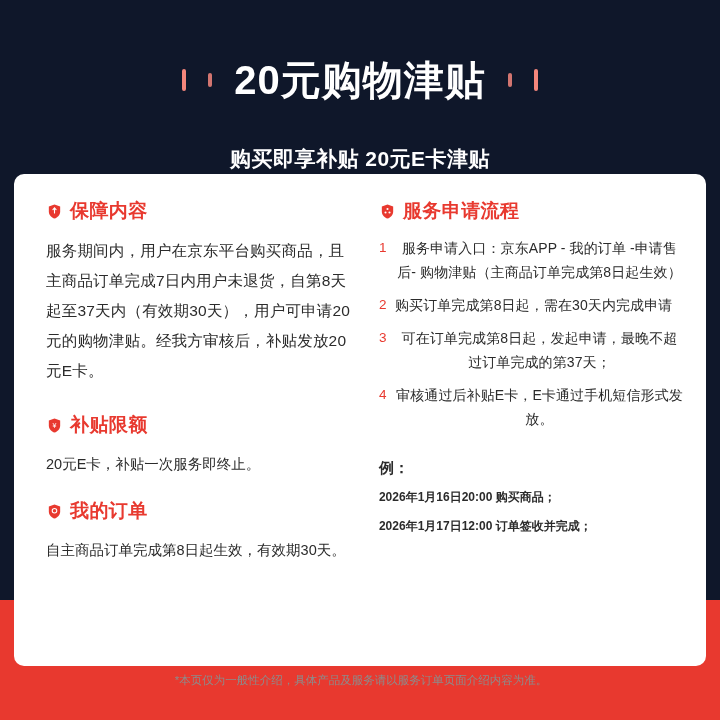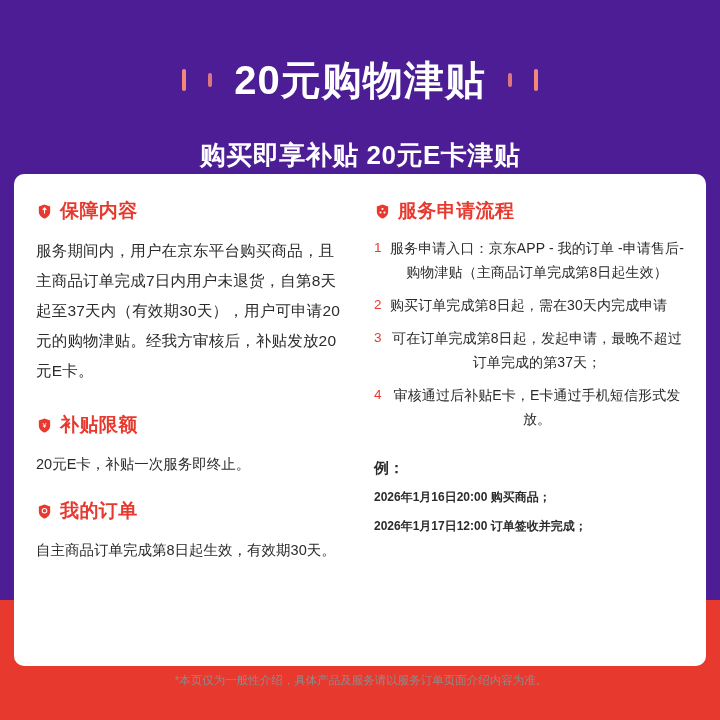--- a/index.html
+++ b/index.html
@@ -10,21 +10,21 @@
     width: 720px;
     height: 720px;
     background: #e8392f;
     font-family: "Liberation Sans", sans-serif;
     overflow: hidden;
   }
   .page {
     position: relative;
     width: 720px;
     height: 600px;
-    background: #4c1d95;
+    background: #0f172a;
     box-sizing: border-box;
   }
   
   .header {
     text-align: center;
     padding-top: 26px;
   }
   .title-row {
     position: relative;
     display: flex;
@@ -42,37 +42,37 @@
   }
   .tick {
     display: inline-block;
     width: 4px;
     height: 22px;
     background: #f4867c;
     border-radius: 2px;
   }
   .tick.t2 { height: 14px; opacity: .85; }
   .subtitle {
-    margin-top: 4px;
-    font-size: 26px;
+    margin-top: 11px;
+    font-size: 21px;
     color: #ffffff;
     font-weight: bold;
     letter-spacing: .5px;
   }
   
   .card {
     position: absolute;
     left: 14px;
     top: 174px;
     width: 692px;
     height: 492px;
     background: #ffffff;
     border-radius: 10px;
     box-sizing: border-box;
-    padding: 24px 22px 10px 22px;
+    padding: 24px 22px 10px 32px;
     display: flex;
   }
   .col-left {
     width: 330px;
     padding-right: 10px;
     box-sizing: border-box;
   }
   .col-right {
     width: 330px;
     padding-left: 14px;

